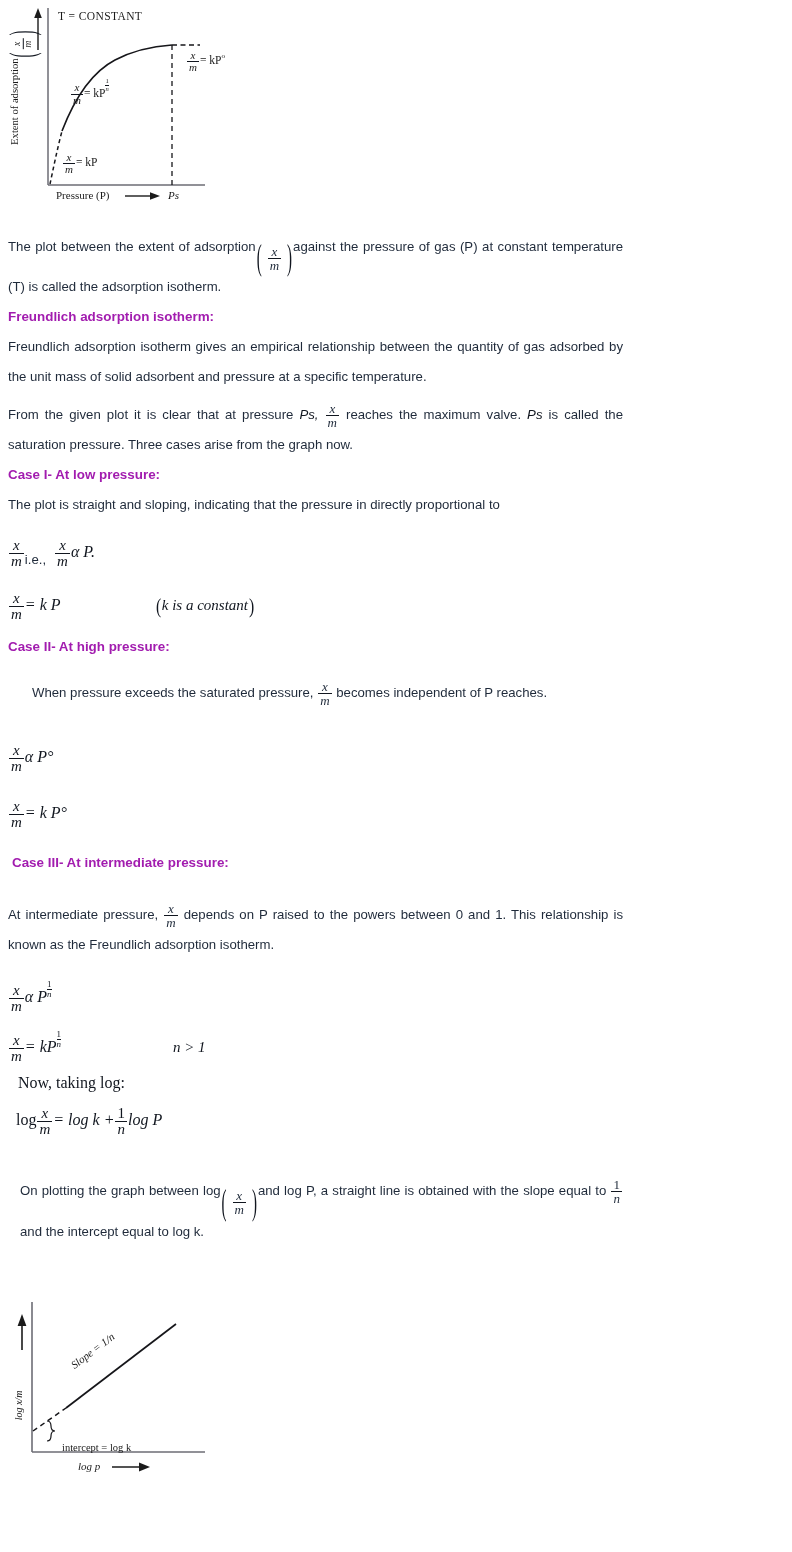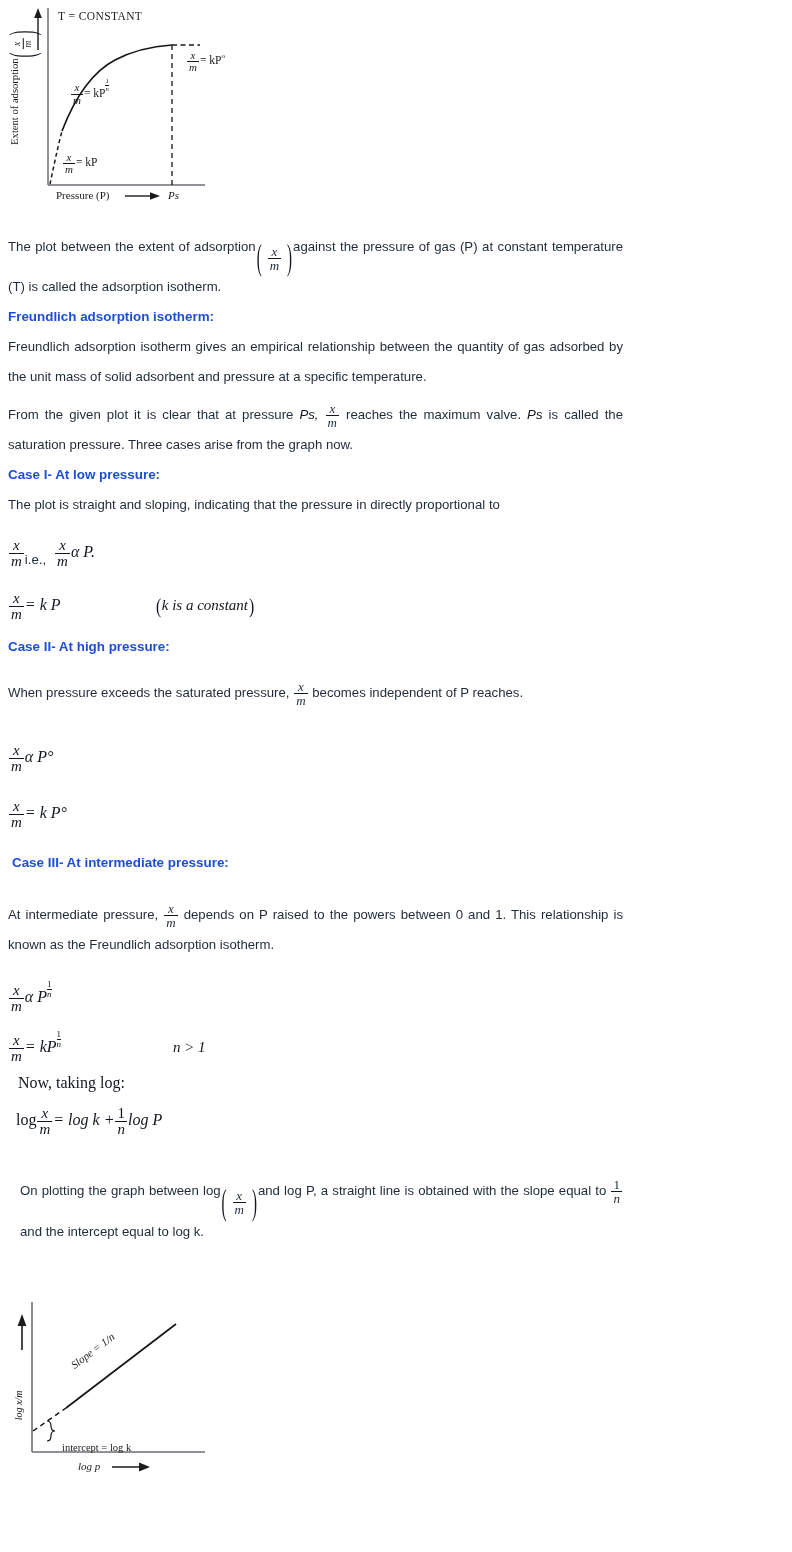--- a/index.html
+++ b/index.html
@@ -24,21 +24,21 @@
     line-height:30px;
     color:#1f2a3a;
     text-align:justify;
     margin:0;
     padding:0 8px 0 8px;
   }
   .para.nj{text-align:left;}
   .heading{
     font-size:13.4px;
     font-weight:bold;
-    color:#1d4ed8;
+    color:#a21caf;
     line-height:30px;
     margin:0;
     padding:0 8px;
   }
 
   
   .m{
     font-family:"Liberation Serif", serif;
     font-style:italic;
     color:#11161f;
@@ -190,21 +190,21 @@
 
     <div class="eqrow" style="height:46px;line-height:46px;padding-top:6px;">
       <span class="frac" style="font-size:15px;vertical-align:-0.6em;"><span class="num">x</span><span class="den">m</span></span><span style="font-style:italic;">= k P</span>
       <span style="display:inline-block;margin-left:90px;font-size:15px;">
         <span class="bigparen">(</span><span style="font-style:italic;">k is a constant</span><span class="bigparen">)</span>
       </span>
     </div>
 
     <p class="heading" style="padding-top:4px;">Case II- At high pressure:</p>
 
-    <p class="para nj" style="padding-top:16px;">
+    <p class="para nj" style="padding-top:16px;margin-left:24px;">
       <span>When pressure exceeds the saturated pressure,</span>
       <span class="frac" style="font-size:13px;vertical-align:-0.6em;"><span class="num">x</span><span class="den">m</span></span>
       <span>becomes independent of P reaches.</span>
     </p>
 
     <div class="eqrow" style="height:46px;line-height:46px;padding-top:26px;">
       <span class="frac" style="font-size:15px;vertical-align:-0.6em;"><span class="num">x</span><span class="den">m</span></span><span style="font-style:italic;">α  P°</span>
     </div>
 
     <div class="eqrow" style="height:46px;line-height:46px;padding-top:10px;">

